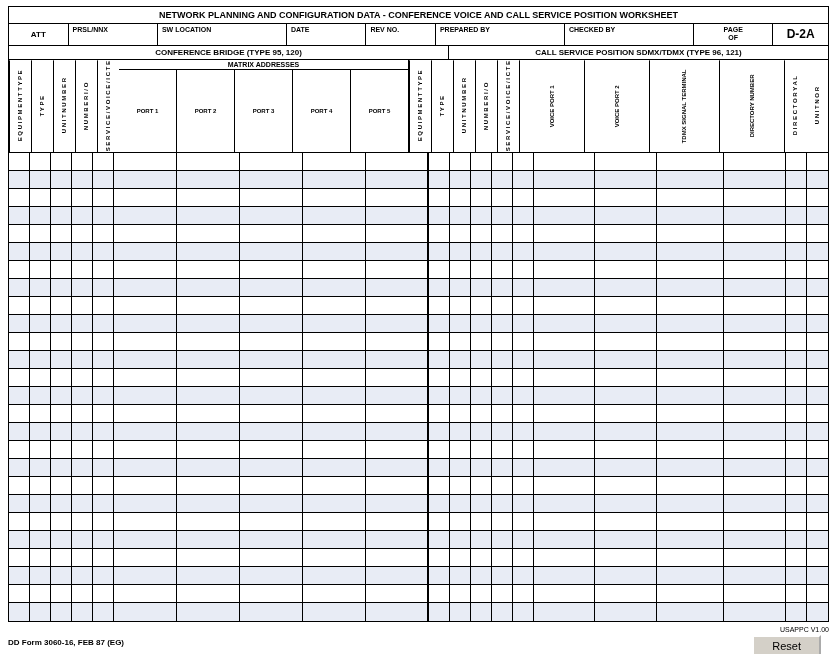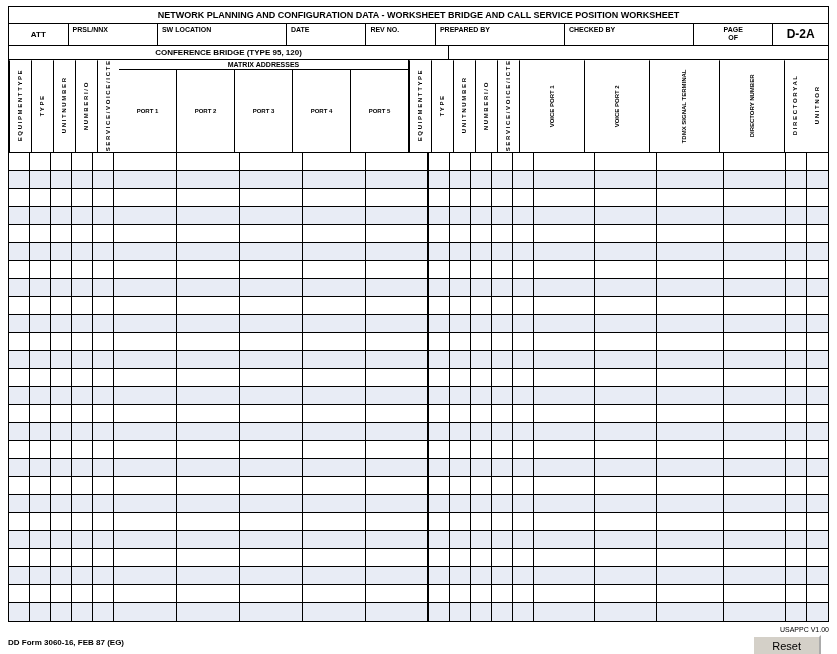--- a/index.html
+++ b/index.html
@@ -181,21 +181,21 @@
       align-items: center;
       font-size: 7px;
       line-height: 1.2;
     }
   </style>
 </head>
 <body>
 
 <div class="page">
 
-  <div class="main-title">NETWORK PLANNING AND CONFIGURATION DATA - WORKSHEET BRIDGE AND CALL SERVICE POSITION WORKSHEET</div>
+  <div class="main-title">NETWORK PLANNING AND CONFIGURATION DATA - CONFERENCE VOICE AND CALL SERVICE POSITION WORKSHEET</div>
 
   <div class="header-row">
     <div class="header-cell header-att">
       <span>ATT</span>
     </div>
     <div class="header-cell header-prsl">
       <div style="font-size:7px;">PRSL/NNX</div>
     </div>
     <div class="header-cell header-sw">
       <div style="font-size:7px;">SW LOCATION</div>
@@ -218,20 +218,21 @@
         <span>OF</span>
       </div>
     </div>
     <div class="header-cell header-d2a">
       <span style="font-weight:bold;font-size:12px;">D-2A</span>
     </div>
   </div>
 
   <div class="sub-header-row">
     <div class="sh-left">CONFERENCE BRIDGE (TYPE 95, 120)</div>
+    <div class="sh-right">CALL SERVICE POSITION SDMX/TDMX (TYPE 96, 121)</div>
   </div>
 
   <div class="table-wrapper">
 
     <div class="col-headers">
 
       <div class="ch-group-left">
         <div class="col-header ch-equip-l">E Q U I P M E N T  T Y P E</div>
         <div class="col-header ch-type">T Y P E</div>
         <div class="col-header ch-unit-l">U N I T  N U M B E R</div>

